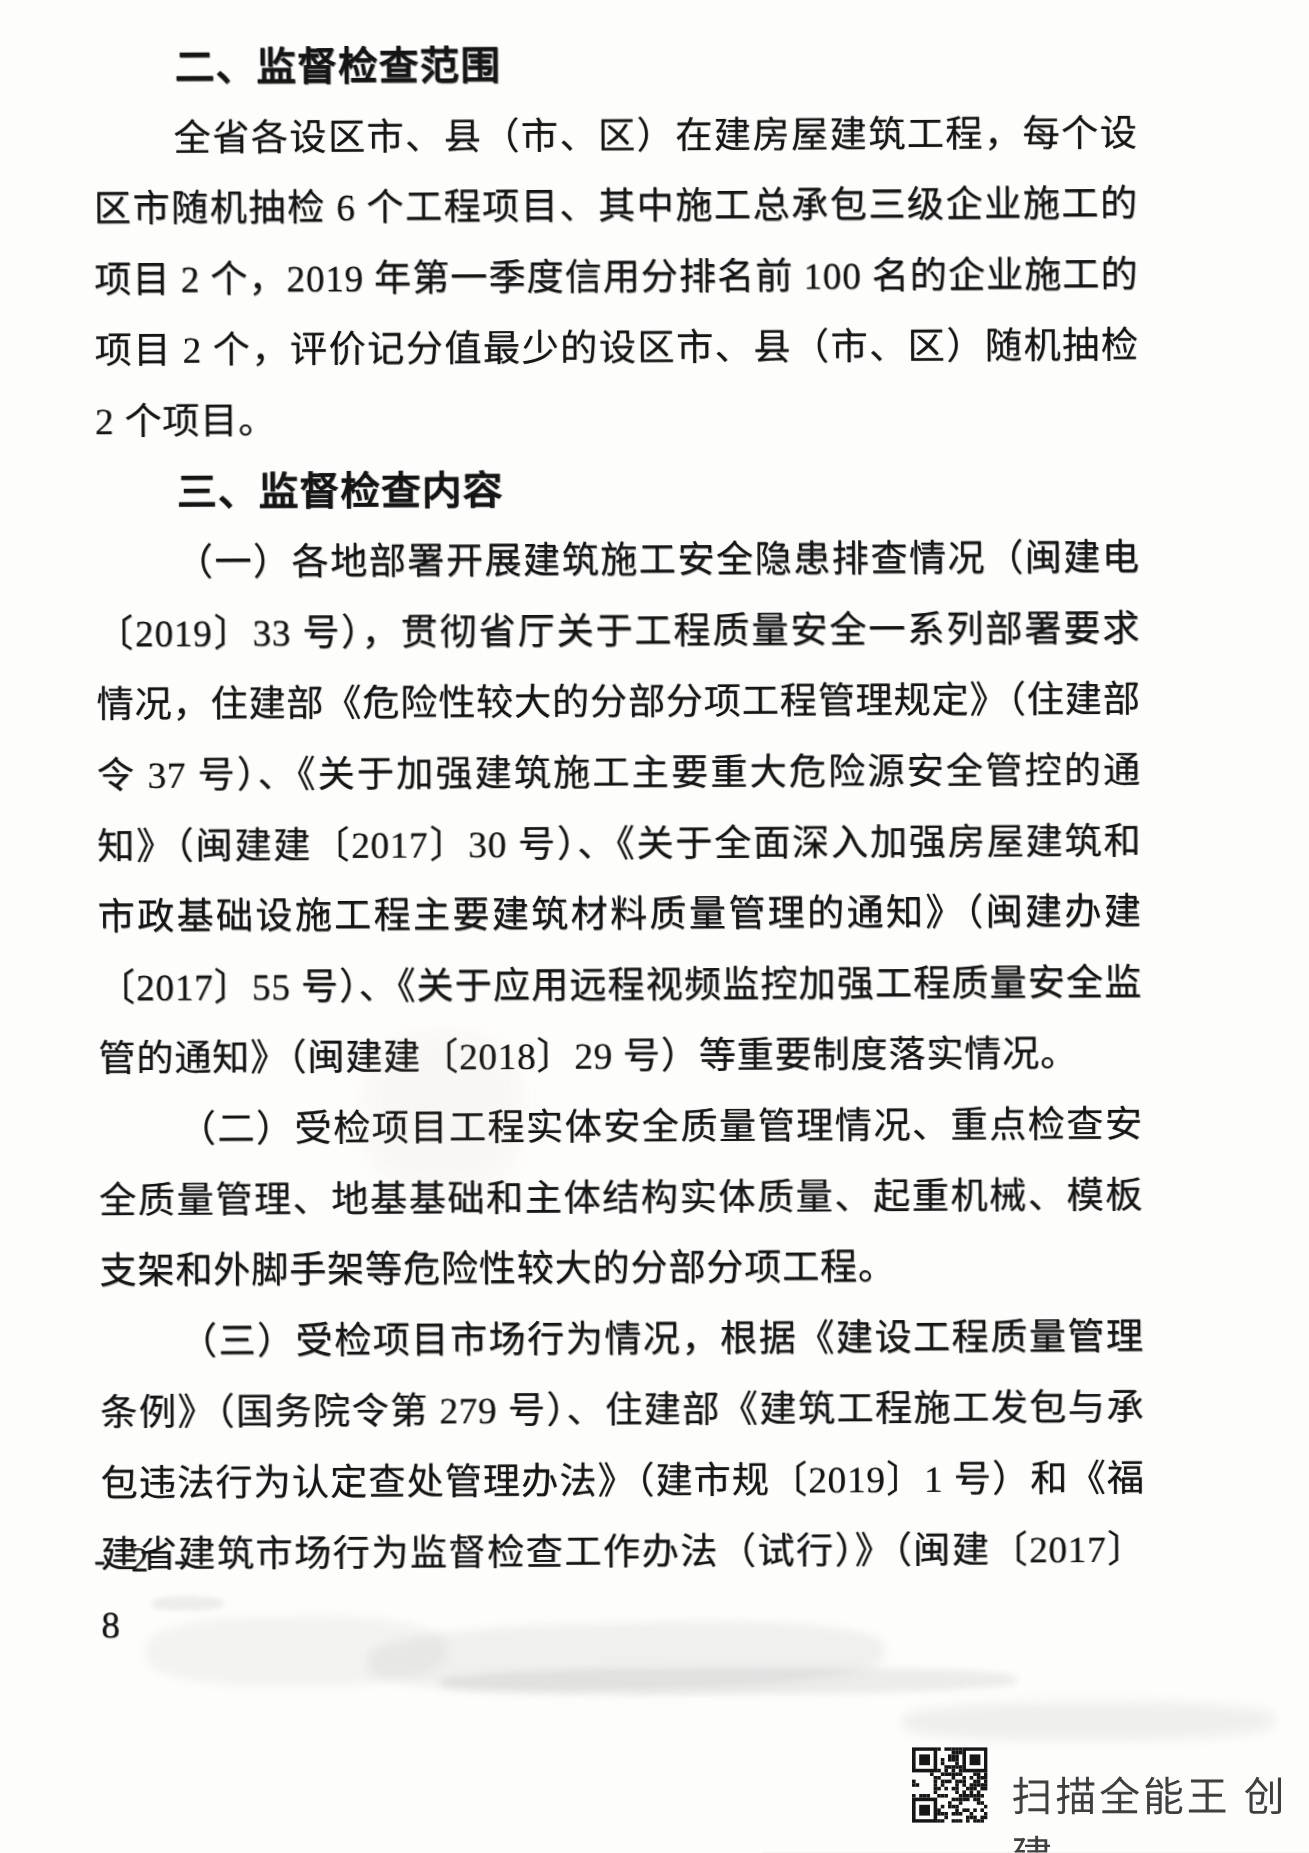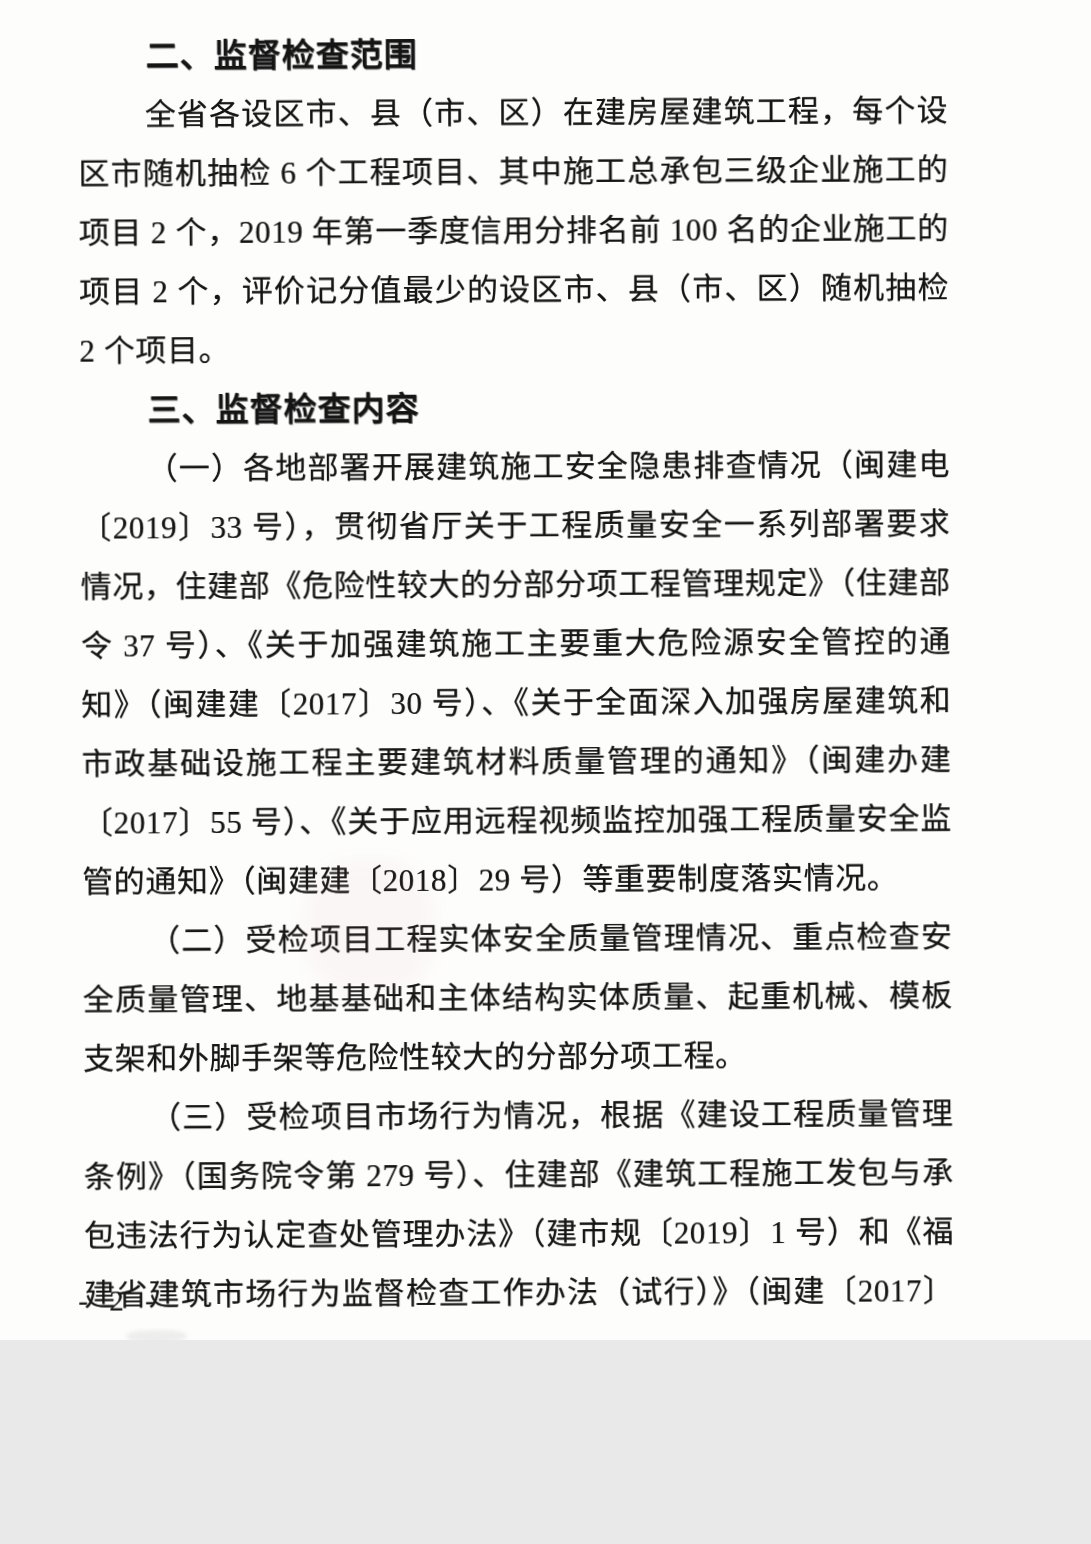--- a/index.html
+++ b/index.html
@@ -1,17 +1,17 @@
 <!DOCTYPE html>
 <html lang="zh-CN"><head>
 <meta charset="utf-8">
 <style>
   html,body{margin:0;padding:0;background:#e9e9e9;}
   .page{
-    position:relative;width:1091px;height:1340px;margin:0 auto;
+    position:relative;width:1091px;height:1544px;margin:0 auto;
     background:#fdfdfc;overflow:hidden;
     font-family:"Liberation Serif","DejaVu Serif",serif;color:#1a1a1a;
   }
   .scan{position:absolute;inset:0;transform:rotate(-0.3deg);transform-origin:55% 8%;}
   .textblock{
     position:absolute;left:78px;top:24px;width:870px;
     filter:blur(0.45px) contrast(1.05);
   }
   .sec-heading{
     margin:0;padding-left:68px;

